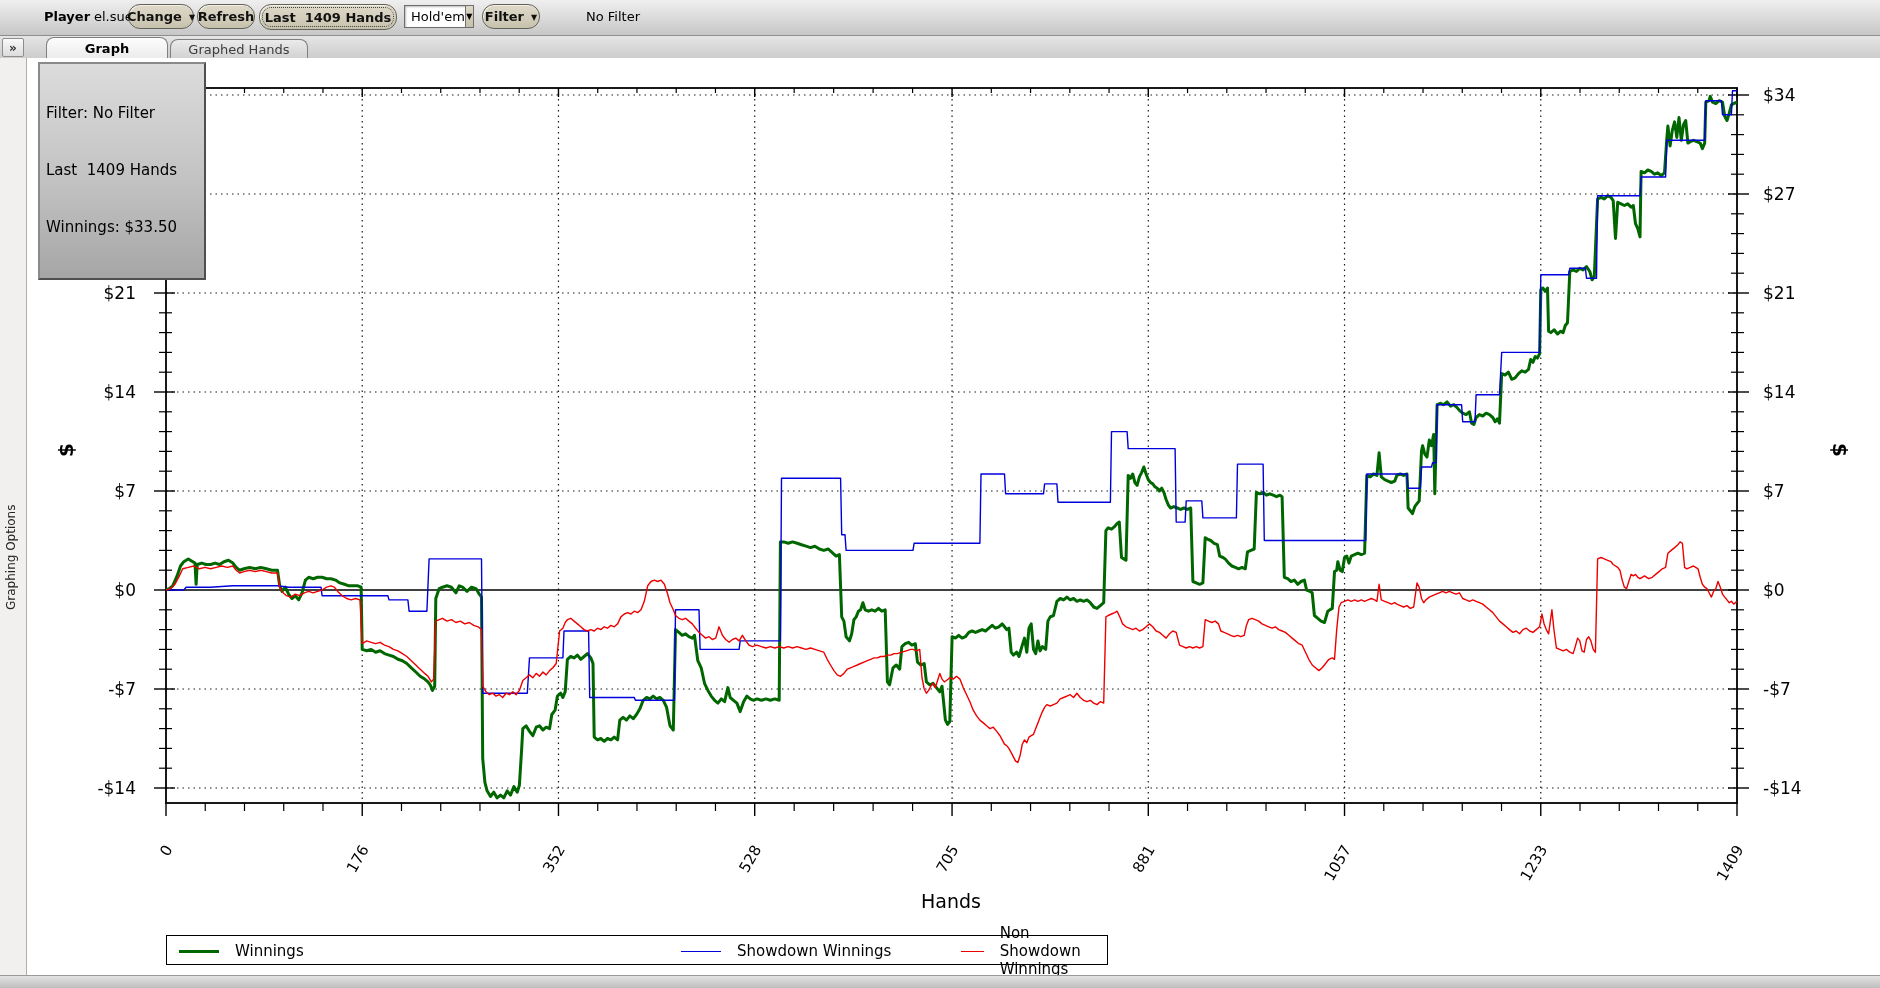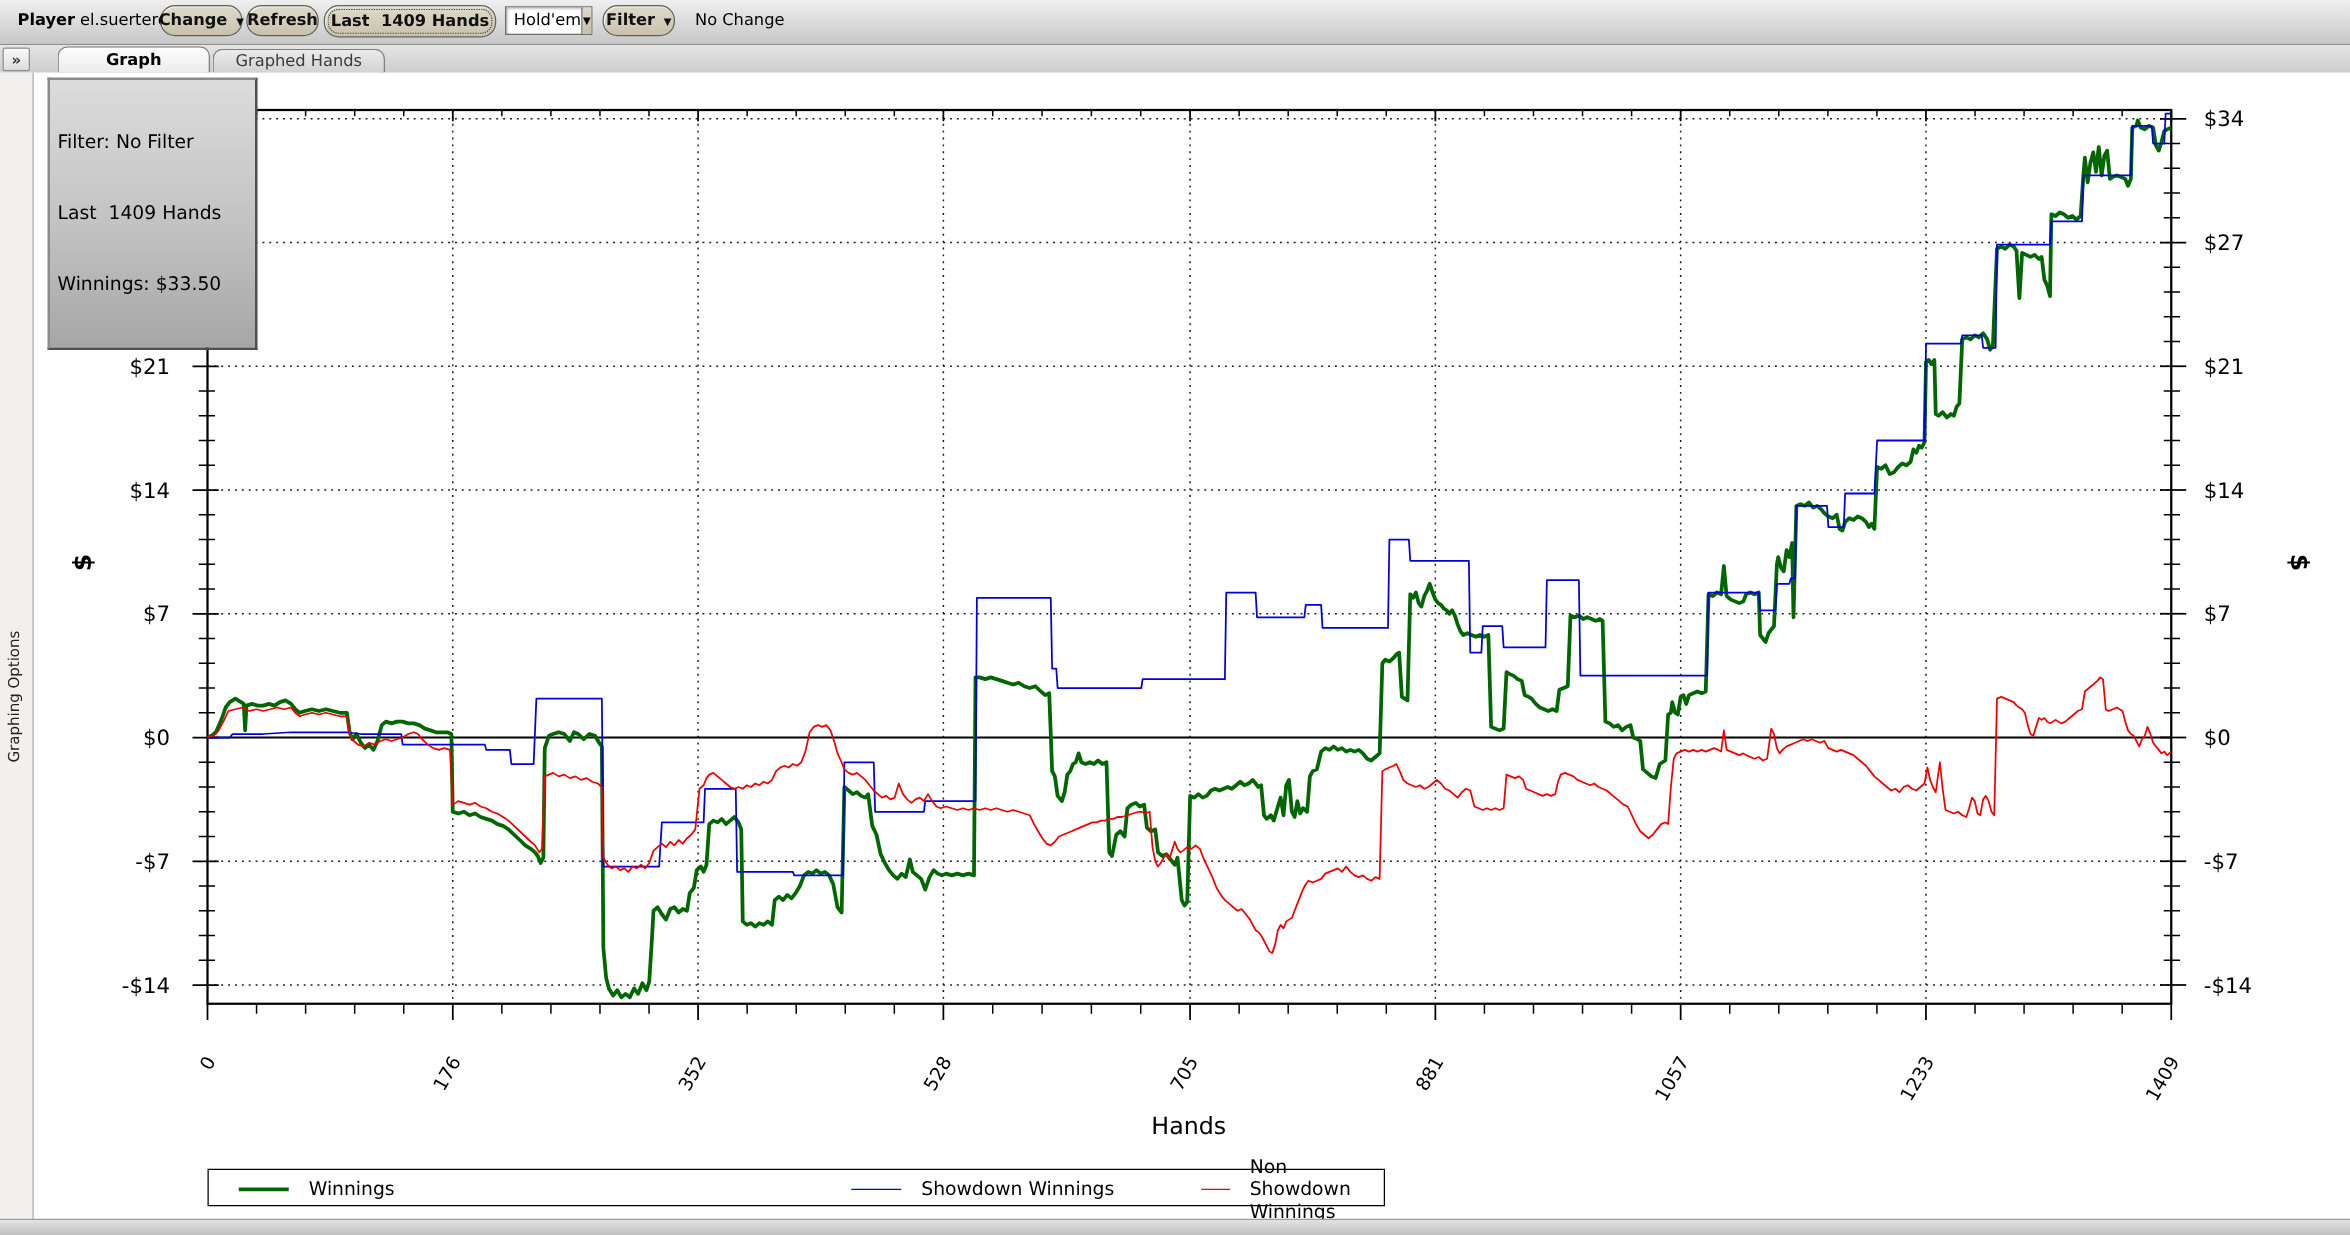--- a/index.html
+++ b/index.html
@@ -7,21 +7,21 @@
     width:1880px;height:988px;position:relative;overflow:hidden;
     background:#ffffff;font-family:"DejaVu Sans","Liberation Sans",sans-serif;
     -webkit-font-smoothing:antialiased;
   }
   
   .toolbar{
     position:absolute;left:0;top:0;width:1880px;height:35px;
     background:linear-gradient(180deg,#efefef 0%,#d9d9d9 55%,#c7c7c7 100%);
     border-bottom:1px solid #8e8e8e;z-index:20;
   }
-  .toolbar .lbl{position:absolute;top:9px;font-size:13px;color:#000;}
+  .toolbar .lbl{position:absolute;top:9px;font-size:13px;color:#000;margin-left:30px;}
   .tbtn{
     position:absolute;top:4px;height:25px;box-sizing:border-box;
     background:linear-gradient(180deg,#ddd8c8 0%,#d2cdba 60%,#c6c1ac 100%);
     border:1px solid #63635a;border-radius:12px;
     box-shadow:inset 1px 1px 0 #f2efe4;
     font-weight:bold;font-size:13px;color:#111;
     display:flex;align-items:center;justify-content:center;gap:7px;
     cursor:pointer;
   }
   .tbtn .arrow{font-size:8px;position:relative;top:1px;}
@@ -128,21 +128,21 @@
     <span class="cbtn">
         <span>▼</span>
       </span>
   </div>
 
   <div class="tbtn" style="left:482px;width:58px;">
     <span>Filter</span>
     <span class="arrow">▼</span>
   </div>
 
-  <span class="lbl" style="left:556px;">No Change</span>
+  <span class="lbl" style="left:556px;">No Filter</span>
 </div>
 
 <div class="tabstrip">
   <div class="collapse-btn">
     <span>»</span>
   </div>
   <div class="tab active">
     <span>Graph</span>
   </div>
   <div class="tab inactive">
@@ -360,21 +360,21 @@
 
   <div class="infobox">
     <div>Filter: No Filter</div>
     <div>Last  1409 Hands</div>
     <div>Winnings: $33.50</div>
   </div>
 
   <div class="xaxis-title">Hands</div>
 
   <div class="legend">
-    <div class="leg-item" style="left:24px;justify-content:space-between;">
+    <div class="leg-item" style="left:12px;justify-content:space-between;">
       <span class="leg-line" style="border-top-color: rgb(0, 102, 0); border-top-width: 3px;"></span>
       <span class="leg-text">Winnings</span>
     </div>
     <div class="leg-item" style="left:514px;">
       <span class="leg-line" style="border-top-color: rgb(0, 0, 221); border-top-width: 1.4px;"></span>
       <span class="leg-text">Showdown Winnings</span>
     </div>
     <div class="leg-item" style="left:794px;">
       <span class="leg-line" style="border-top-color: rgb(238, 0, 0); border-top-width: 1.4px;"></span>
       <span class="leg-text">Non Showdown Winnings</span>

